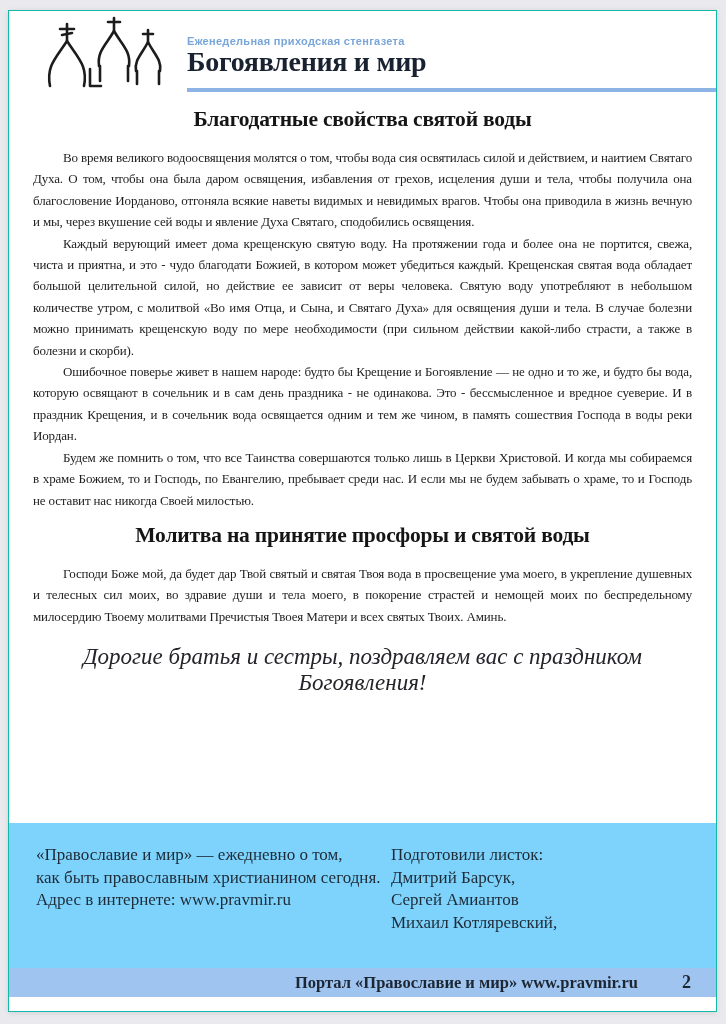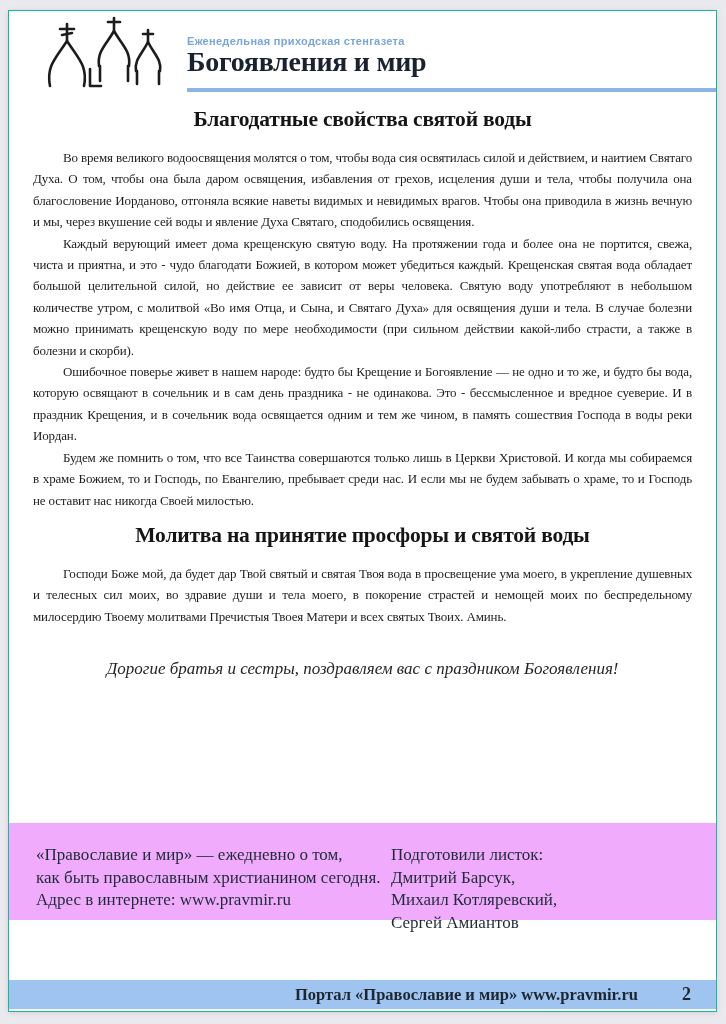--- a/index.html
+++ b/index.html
@@ -75,34 +75,34 @@
   .content p.bodypara {
     margin: 0;
     text-indent: 30px;
     text-align: justify;
     font-size: 13px;
     line-height: 21.4px;
     color: #1d1d1f;
     letter-spacing: -0.15px;
   }
   .greeting {
-    margin-top: 32px;
+    margin-top: 17px;
     text-align: center;
     font-style: italic;
-    font-size: 17px;
+    font-size: 23px;
     color: #24242a;
   }
   
   .info-block {
     position: absolute;
     left: 0;
     right: 0;
     top: 812px;
-    height: 97px;
-    background: #f0abfc;
+    height: 153px;
+    background: #7dd3fc;
     box-sizing: border-box;
     padding: 21px 0 0 27px;
     font-size: 17px;
     line-height: 22.5px;
     color: #1e2a36;
   }
   .info-col-left {
     position: absolute;
     left: 27px;
     top: 21px;
@@ -122,21 +122,20 @@
     left: 0;
     right: 0;
     top: 957px;
     height: 29px;
     background: #9ec4ef;
     display: flex;
     align-items: center;
     justify-content: flex-end;
     padding-right: 25px;
     box-sizing: border-box;
-    margin-top: 12px;
   }
   .bottom-bar-text {
     font-weight: bold;
     font-size: 16.5px;
     color: #1d2633;
   }
   .bottom-bar-pagenum {
     font-weight: bold;
     font-size: 18px;
     color: #1d2633;
@@ -198,22 +197,22 @@
 
   <div class="info-block">
     <div class="info-col-left">
       <div>«Православие и мир» — ежедневно о том,</div>
       <div>как быть православным христианином сегодня.</div>
       <div class="info-address">Адрес в интернете: www.pravmir.ru</div>
     </div>
     <div class="info-col-right">
       <div>Подготовили листок:</div>
       <div>Дмитрий Барсук,</div>
+      <div>Сергей Амиантов</div>
       <div>Михаил Котляревский,</div>
-      <div>Сергей Амиантов</div>
     </div>
   </div>
 
   <div class="bottom-bar">
     <span class="bottom-bar-text">Портал «Православие и мир» www.pravmir.ru</span>
     <span class="bottom-bar-pagenum">2</span>
   </div>
 
 </div>
 

